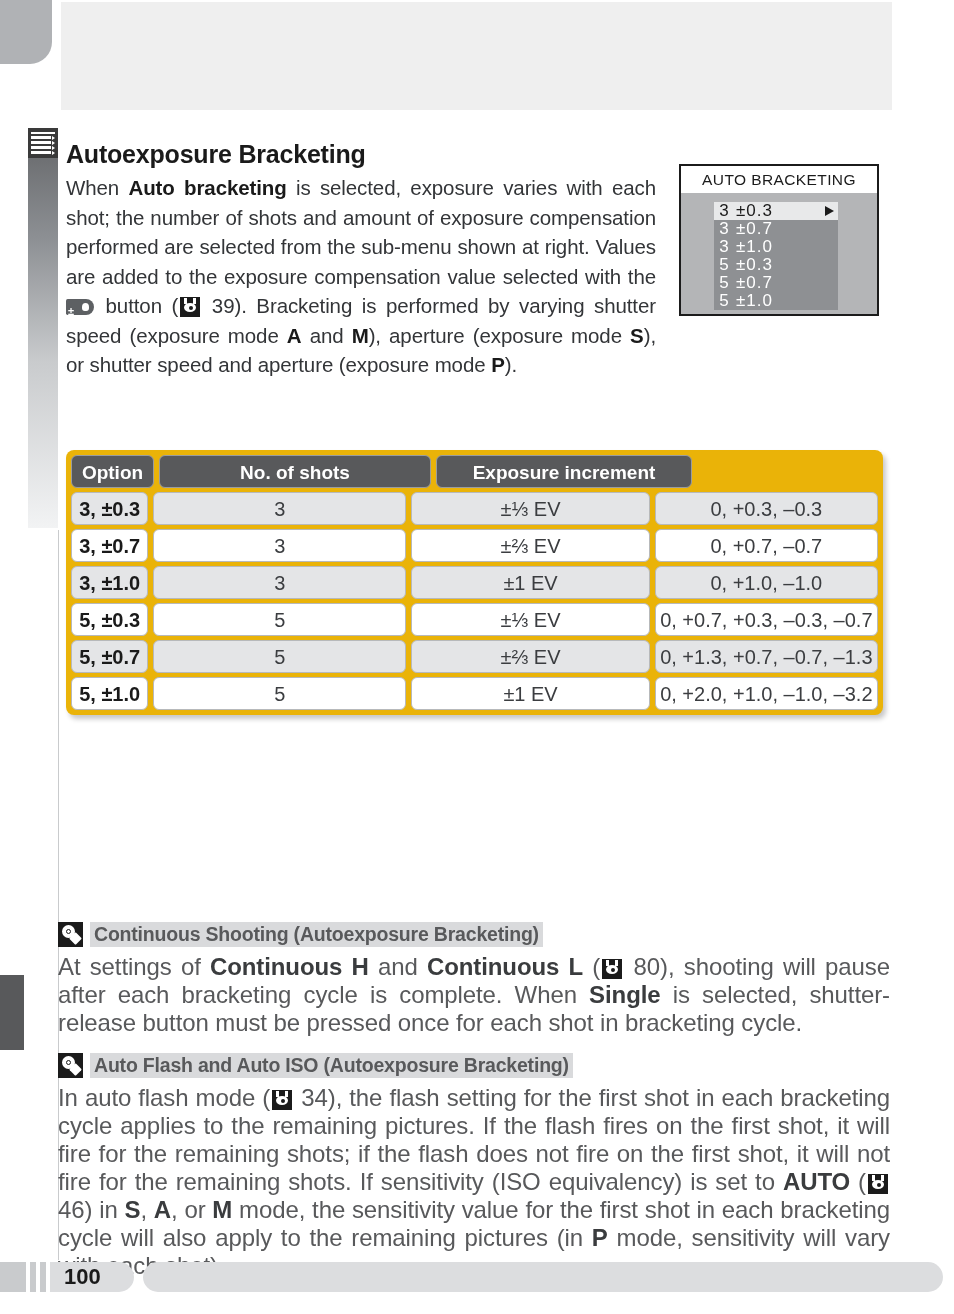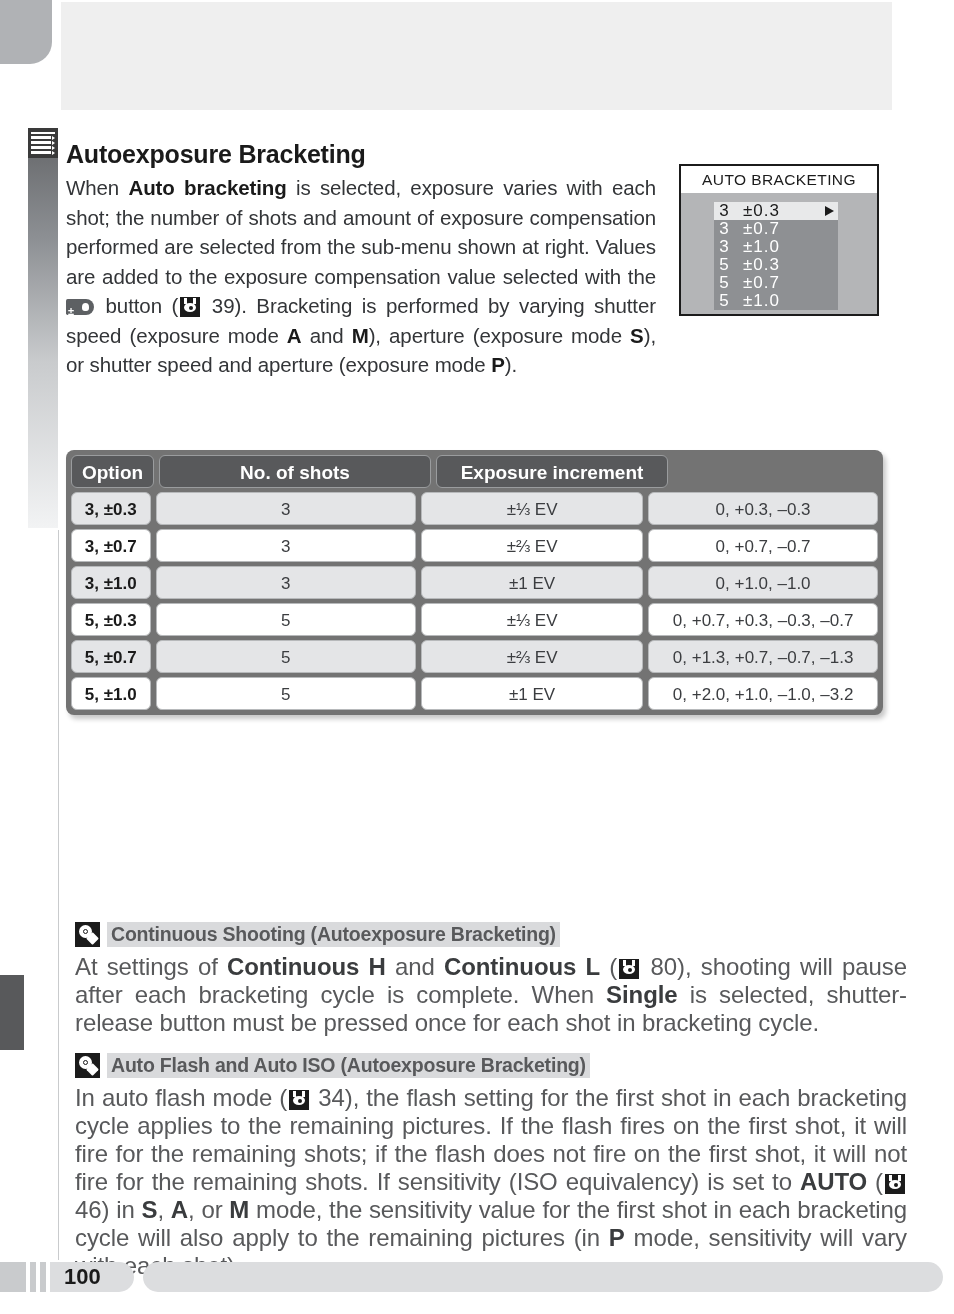--- a/index.html
+++ b/index.html
@@ -128,55 +128,55 @@
     position: absolute; left: 33px; top: 9px; width: 124px;
   }
   .lcd-row {
     height: 18px; line-height: 18px; color: #ffffff; font-size: 17px;
     background: #8e9093; padding: 0 4px;
     display: flex; align-items: center; gap: 6px;
     font-family: "Liberation Sans", sans-serif;
   }
   .lcd-row.sel { background: #e8e9ea; color: #1b1b1b; }
   .lcd-row .n { width: 12px; text-align: center; }
-  .lcd-row .v { flex: 1; letter-spacing: 1px; margin-left: 7px; }
+  .lcd-row .v { flex: 1; letter-spacing: 1px; }
   .lcd-row .tri {
     width: 0; height: 0; border-left: 9px solid #1b1b1b;
     border-top: 5px solid transparent; border-bottom: 5px solid transparent;
   }
   .lcd-row .tri.hidden { visibility: hidden; }
 
   
   .table-wrap {
     position: absolute; left: 66px; top: 450px; width: 817px;
-    background: #737373; border-radius: 8px; padding: 5px;
+    background: #eab308; border-radius: 8px; padding: 5px;
     box-shadow: 3px 4px 5px rgba(0,0,0,.22);
   }
   .trow { display: flex; gap: 5px; margin-bottom: 4px; }
   .trow:last-child { margin-bottom: 0; }
   .cell {
     border-radius: 6px; height: 33px; line-height: 33px;
-    font-size: 17px; text-align: center; color: #3b3d40;
+    font-size: 20px; text-align: center; color: #3b3d40;
     border: 1px solid #b7b9bb; background: #fff; overflow: hidden;
     white-space: nowrap;
   }
   .c1 { width: 83px; }
   .c2 { width: 272px; }
-  .c3 { width: 232px; }
+  .c3 { width: 256px; }
   .c4 { width: 240px; }
   .hdr .cell {
     background: #58595b; color: #ffffff; font-weight: bold;
     border: 1px solid #9a9c9e; font-size: 19px;
   }
   .trow.alt .cell { background: #e4e5e7; }
   .cell.opt { font-weight: bold; color: #1a1a1a; text-align: center; }
   .trow.alt .cell.opt { background: #e4e5e7; }
 
   
-  .notes { position: absolute; left: 75px; top: 922px; width: 832px; }
+  .notes { position: absolute; left: 58px; top: 922px; width: 832px; }
   .note-head {
     display: flex; align-items: center; gap: 7px; margin-bottom: 6px;
   }
   .bulb {
     width: 25px; height: 25px; background: #1b1b1b; position: relative;
     flex: none;
   }
   .bulb::before {
     content: ""; position: absolute; left: 4px; top: 3px;
     width: 13px; height: 13px; background: #fff; border-radius: 50%;

